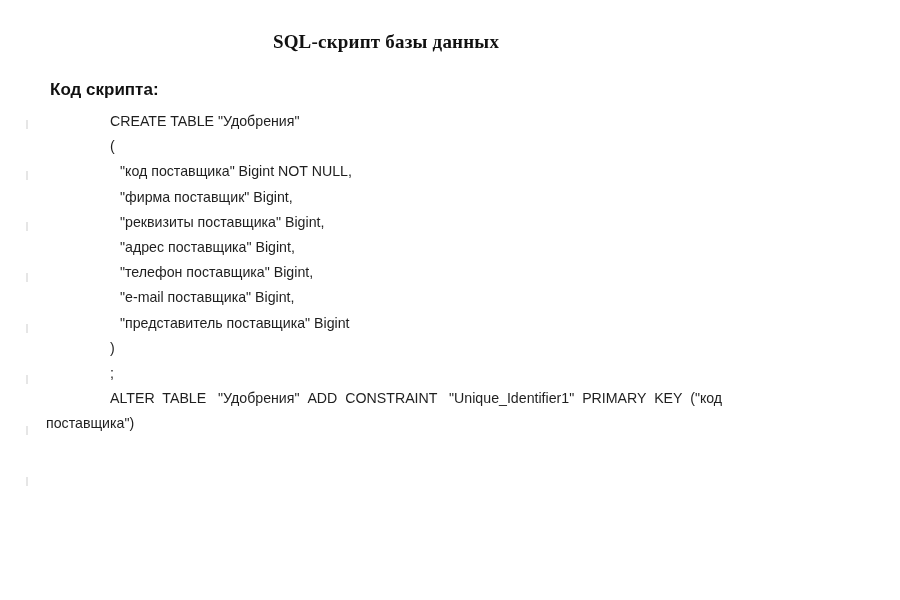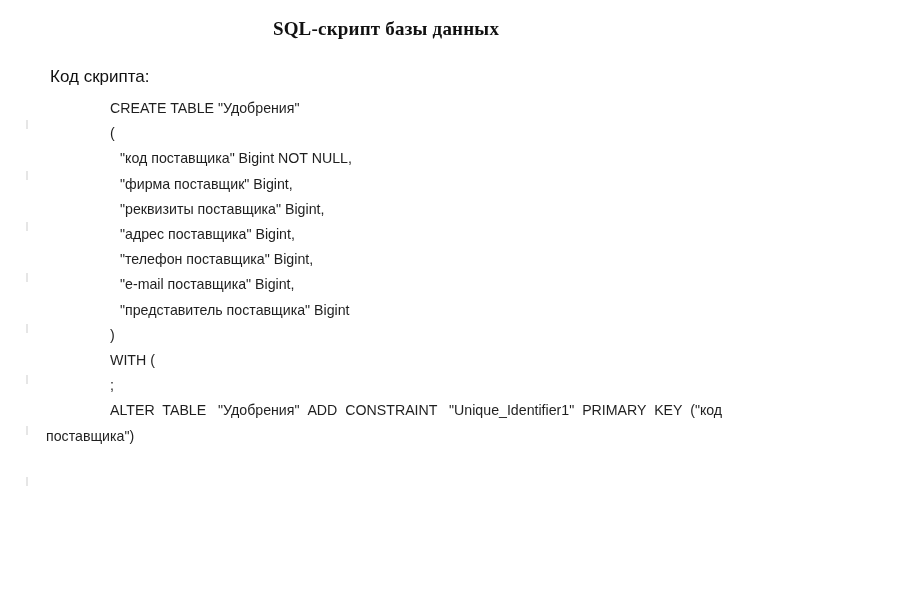--- a/index.html
+++ b/index.html
@@ -12,35 +12,35 @@
     background: #ffffff;
     font-family: "Liberation Sans", sans-serif;
     color: #1a1a1a;
     overflow: hidden;
   }
   .page {
     position: relative;
     width: 772px;
     height: 600px;
     box-sizing: border-box;
-    padding: 14px 46px 0 46px;
+    padding: 27px 46px 0 46px;
   }
   .doc-title {
     font-family: "Liberation Serif", serif;
     font-weight: bold;
     font-size: 19px;
     text-align: center;
     color: #111111;
     margin: 0 0 0 0;
     padding-top: 4px;
     letter-spacing: 0.2px;
   }
   .section-heading {
     font-family: "Liberation Sans", sans-serif;
-    font-weight: normal;
+    font-weight: bold;
     font-size: 17px;
     color: #111111;
     margin: 27px 0 0 4px;
   }
   .code-block {
     margin-top: 14px;
     font-family: "Liberation Sans", sans-serif;
     font-size: 14.2px;
     color: #1f1f1f;
     line-height: 1.0;
@@ -103,21 +103,20 @@
     <div class="code-line indent-1">CREATE TABLE "Удобрения"</div>
     <div class="code-line indent-1">(</div>
     <div class="code-line indent-2">"код поставщика" Bigint NOT NULL,</div>
     <div class="code-line indent-2">"фирма поставщик" Bigint,</div>
     <div class="code-line indent-2">"реквизиты поставщика" Bigint,</div>
     <div class="code-line indent-2">"адрес поставщика" Bigint,</div>
     <div class="code-line indent-2">"телефон поставщика" Bigint,</div>
     <div class="code-line indent-2">"e-mail поставщика" Bigint,</div>
     <div class="code-line indent-2">"представитель поставщика" Bigint</div>
     <div class="code-line indent-1">)</div>
-    <div class="code-line indent-1">WITH (</div>
     <div class="code-line indent-1">;</div>
 
     <div class="code-line justify">ALTER  TABLE   "Удобрения"  ADD  CONSTRAINT   "Unique_Identifier1"  PRIMARY  KEY  ("код</div>
     <div class="code-line wrap-line">поставщика")</div>
 
   </div>
 
 </div>
 
 </body></html>

